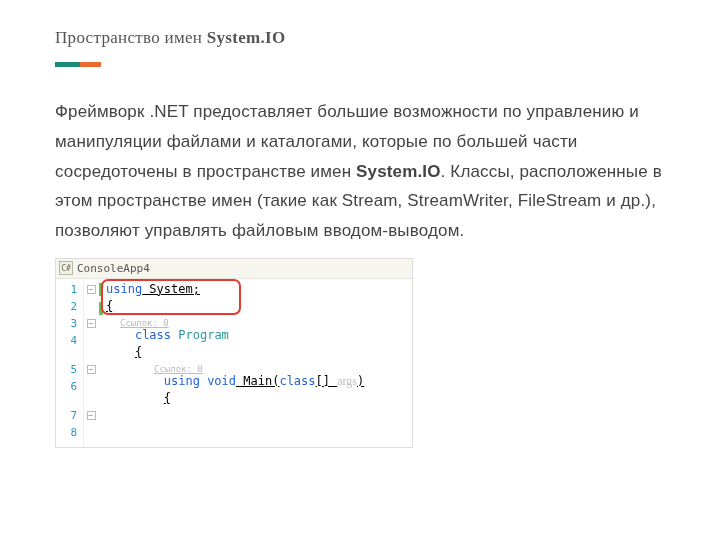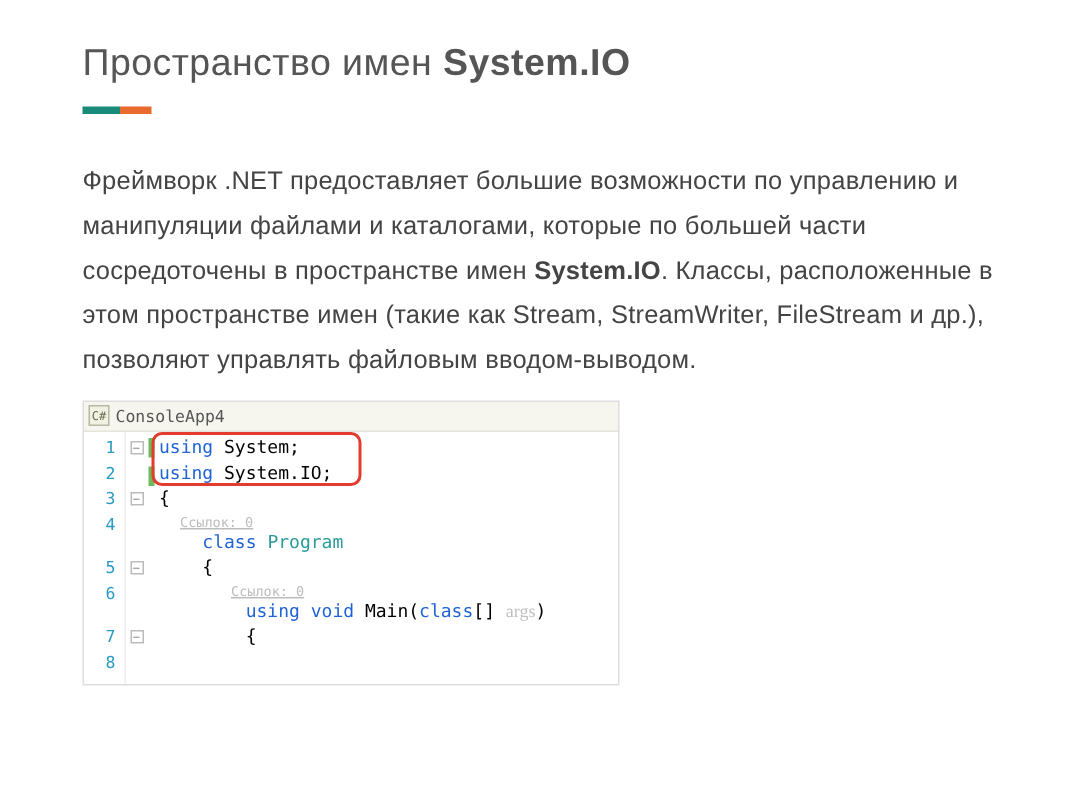--- a/index.html
+++ b/index.html
@@ -6,25 +6,26 @@
   body {
     margin: 0;
     width: 720px;
     height: 540px;
     font-family: Arial, sans-serif;
     background: #fff;
     padding: 28px 50px 0 55px;
     overflow: hidden;
   }
   h1 {
-    font-size: 25px;
+    font-size: 17px;
     font-weight: 400;
     color: #555;
     margin: 0 0 14px 0;
     letter-spacing: 0.3px;
+    font-family: Liberation Serif, serif;
   }
   h1 .bold { font-weight: 700; color: #555; }
   .accent {
     width: 46px;
     height: 5px;
     background: linear-gradient(90deg, #1a8b7a 55%, #e86a2e 55%);
     margin-bottom: 30px;
   }
   p.body {
     font-size: 17px;
@@ -111,21 +112,21 @@
   .src div.row { height: 17px; white-space: pre; }
   .src .refs {
     height: 12px;
     font-size: 9px;
     color: #bcbcbc;
     padding-left: 14px;
     text-decoration: underline;
   }
   .kw { color: #1f63d6; }
   .typ { color: #2a9a98; }
-  .pl { color: #000; }
+  .pl { color: #000; text-decoration: underline; }
   .gray { color: #bfbfbf; font-family: Liberation Serif, serif; }
 
   .hl-box {
     position: absolute;
     border: 2px solid #e33b2e;
     border-radius: 7px;
     left: -3px;
     top: 0px;
     width: 140px;
     height: 36px;
@@ -198,21 +199,20 @@
         <div></div>
         <div></div>
         <div class="refs"></div>
         <div></div>
         <div></div>
     </div>
 
     <div class="src">
       <div class="hl-box"></div>
       <div class="row"><span class="kw">using</span><span class="pl"> System;</span></div>
-      <div class="row"><span class="kw">using</span><span class="pl"> System.IO;</span></div>
       <div class="row"><span class="pl">{</span></div>
       <div class="refs">Ссылок: 0</div>
       <div class="row">    <span class="kw">class</span><span class="typ"> Program</span></div>
       <div class="row">    <span class="pl">{</span></div>
       <div class="refs" style="padding-left:48px">Ссылок: 0</div>
       <div class="row">        <span class="kw">using</span><span class="kw"> void</span><span class="pl"> Main(</span><span class="kw">class</span><span class="pl">[] </span><span class="gray">args</span><span class="pl">)</span></div>
       <div class="row">        <span class="pl">{</span></div>
     </div>
 
   </div>

